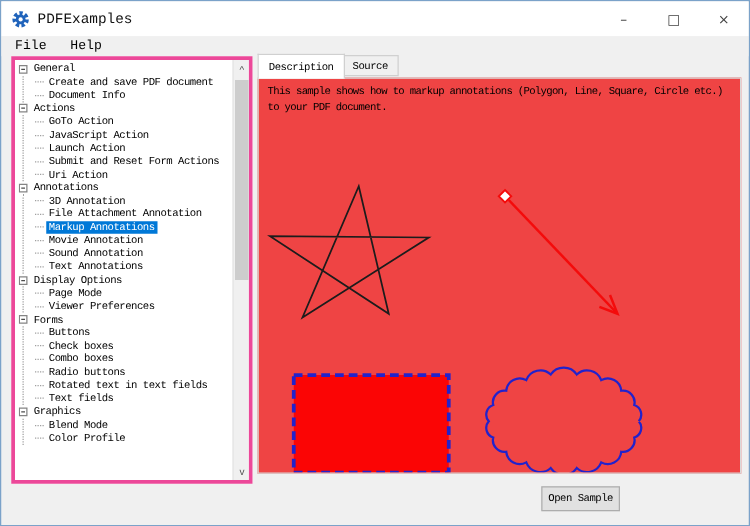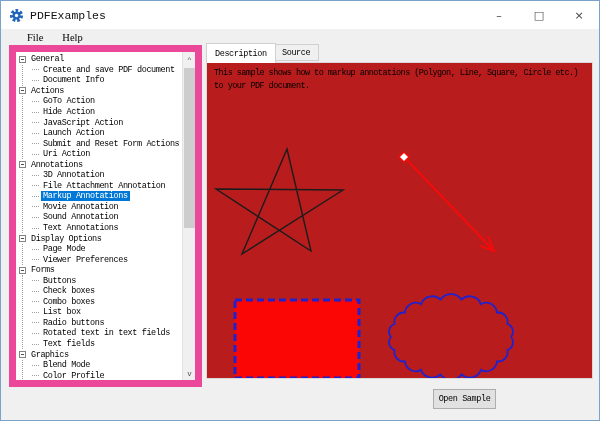--- a/index.html
+++ b/index.html
@@ -11,26 +11,26 @@
   
   .titlebar{position:absolute;left:0;top:0;right:0;height:28px;background:#ffffff;
     display:flex;align-items:center;padding-left:8px;box-sizing:border-box;}
   .app-icon{width:15px;height:15px;margin-right:6px;flex:0 0 auto;}
   .title-text{font-family:Liberation Mono, monospace;font-size:11.5px;color:#111;}
   .win-controls{position:absolute;right:0;top:0;height:28px;display:flex;}
   .win-btn{width:40px;height:28px;display:flex;align-items:center;justify-content:center;
     font-family:"DejaVu Sans",sans-serif;font-size:11px;color:#444;cursor:default;}
   
   .menubar{position:absolute;left:0;top:28px;right:0;height:16px;display:flex;
-    align-items:center;padding-left:24px;gap:15px;background:#f0f0f0;
-    font-family:Liberation Serif, serif;font-size:10.5px;}
+    align-items:center;padding-left:9px;gap:15px;background:#f0f0f0;
+    font-family:Liberation Mono, monospace;font-size:10.5px;}
   .menu-item{padding:0 2px;}
   
   .treepanel{position:absolute;left:8px;top:44px;width:193px;height:342px;
-    background:#fff;border:7px solid #ec4899;box-sizing:border-box;overflow:hidden;}
+    background:#fff;border:3px solid #ec4899;box-sizing:border-box;overflow:hidden;}
   .tree{position:absolute;left:3px;top:2px;right:14px;bottom:0;overflow:hidden;
     font-size:8.5px;letter-spacing:-0.4px;}
   .t-root{height:10.55px;display:flex;align-items:center;white-space:nowrap;}
   .t-box{width:7px;height:7px;box-sizing:border-box;border:1px solid #848484;background:#fff;
     margin-right:3px;flex:0 0 auto;position:relative;}
   .t-box::after{content:"";position:absolute;left:1px;right:1px;top:2px;border-top:1px solid #4d4d4d;}
   ul.t-children{margin:0 0 0 3px;padding:0 0 0 9px;list-style:none;border-left:1px dotted #a0a0a0;}
   ul.t-children li{height:10.55px;display:flex;align-items:center;white-space:nowrap;}
   ul.t-children li::before{content:"";width:7px;border-top:1px dotted #a0a0a0;margin-right:2px;flex:0 0 auto;}
   .t-label{padding:0 2px;}
@@ -43,21 +43,21 @@
   .vs-up{top:0;} .vs-down{bottom:0;}
   .vs-thumb{position:absolute;left:1px;top:16px;width:11px;height:160px;background:#cdcdcd;}
   
   .tab{position:absolute;top:43px;height:17px;box-sizing:border-box;display:flex;align-items:center;
     padding:0 8px;font-size:8.5px;letter-spacing:-0.4px;border:1px solid #d0d0d0;background:#f0f0f0;}
   .tab.active{top:42px;height:20px;background:#fff;border-bottom:none;z-index:3;}
   .tab-desc{left:205px;}
   .tab-src{left:272px;}
   
   .content{position:absolute;left:205px;top:61px;width:387px;height:317px;box-sizing:border-box;
-    background:#b91c1c;border:1px solid #d9d9d9;z-index:1;overflow:hidden;}
+    background:#ef4444;border:1px solid #d9d9d9;z-index:1;overflow:hidden;}
   .desc{position:absolute;left:7px;top:4px;right:4px;font-size:8.5px;letter-spacing:-0.55px;
     line-height:13px;white-space:nowrap;overflow:hidden;}
   .canvas-svg{position:absolute;left:0;top:0;}
   
   .btn{position:absolute;top:388px;height:20px;box-sizing:border-box;background:#e1e1e1;
     border:1px solid #adadad;display:flex;align-items:center;justify-content:center;
     font-size:8.5px;letter-spacing:-0.4px;cursor:default;}
   .btn-open{left:432px;width:63px;}
   .btn-run{left:513px;width:64px;}
 </style>
@@ -101,23 +101,20 @@
         </ul>
         <div class="t-root">
           <span class="t-box"></span>
           <span class="t-label">Actions</span>
         </div>
         <ul class="t-children">
           <li>
             <span class="t-label">GoTo Action</span>
           </li>
           <li>
-            <span class="t-label">Hide Action</span>
-          </li>
-          <li>
             <span class="t-label">JavaScript Action</span>
           </li>
           <li>
             <span class="t-label">Launch Action</span>
           </li>
           <li>
             <span class="t-label">Submit and Reset Form Actions</span>
           </li>
           <li>
             <span class="t-label">Uri Action</span>
@@ -165,23 +162,20 @@
         </div>
         <ul class="t-children">
           <li>
             <span class="t-label">Buttons</span>
           </li>
           <li>
             <span class="t-label">Check boxes</span>
           </li>
           <li>
             <span class="t-label">Combo boxes</span>
-          </li>
-          <li>
-            <span class="t-label">List box</span>
           </li>
           <li>
             <span class="t-label">Radio buttons</span>
           </li>
           <li>
             <span class="t-label">Rotated text in text fields</span>
           </li>
           <li>
             <span class="t-label">Text fields</span>
           </li>

